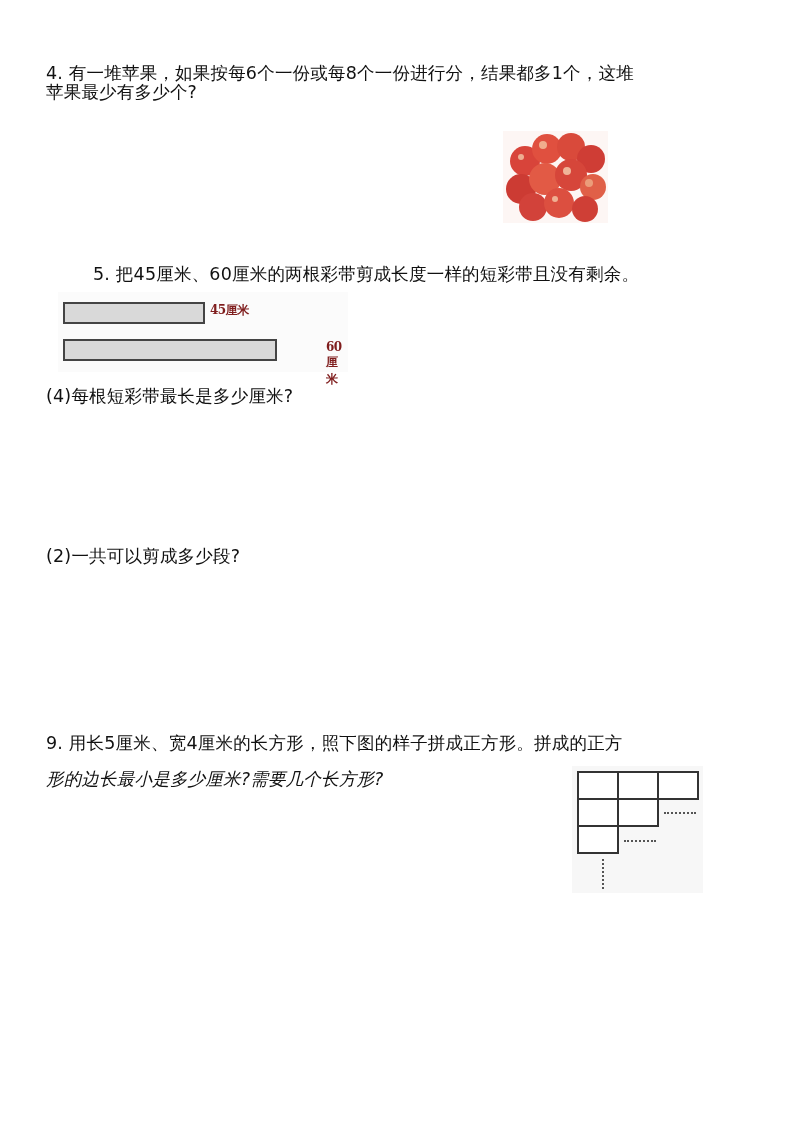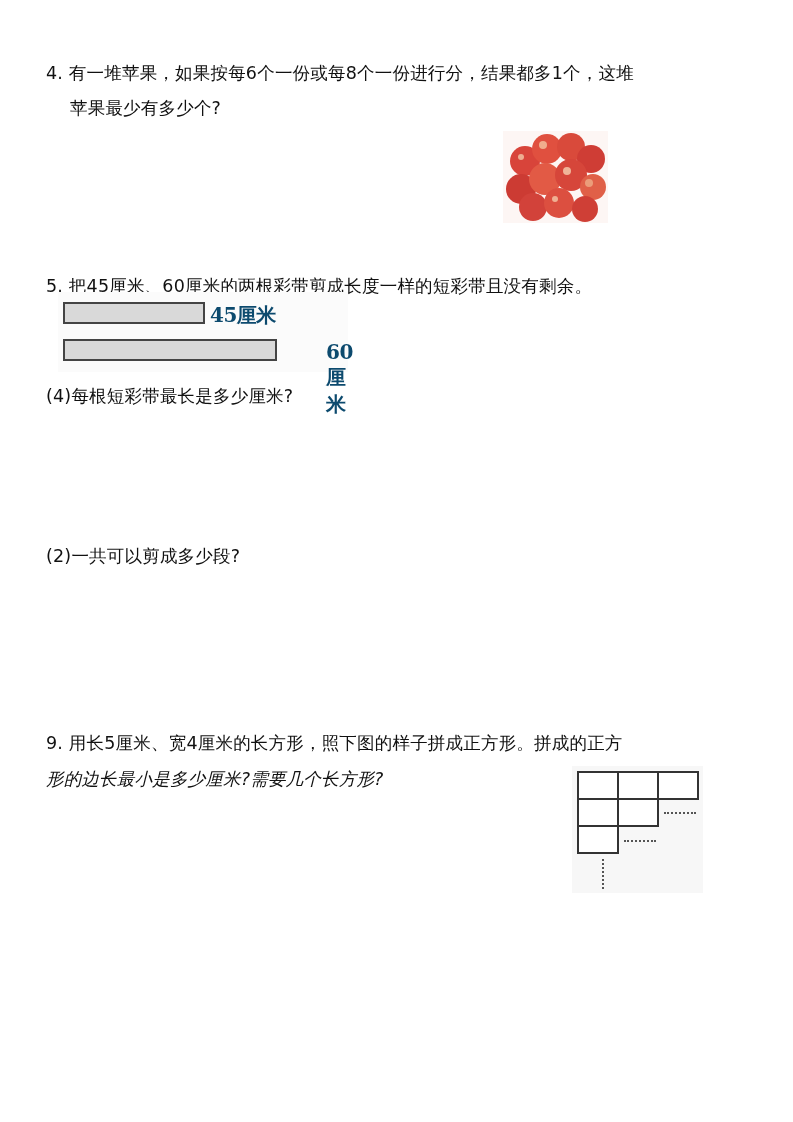--- a/index.html
+++ b/index.html
@@ -3,31 +3,31 @@
 <meta charset="utf-8">
 <style>
   html, body { margin: 0; padding: 0; background: #ffffff; }
   body { width: 793px; height: 1122px; position: relative; overflow: hidden;
          font-family: "DejaVu Sans", "Liberation Sans", sans-serif; color: #111; }
   .line { position: absolute; left: 46px; font-size: 17.5px; line-height: 24px; white-space: nowrap; letter-spacing: 0.2px; }
   .apple-img { position: absolute; left: 503px; top: 131px; width: 105px; height: 92px; }
   .ribbon-fig { position: absolute; left: 58px; top: 292px; width: 290px; height: 80px; background: #fbfbfb; }
   .ribbon { position: absolute; left: 5px; height: 22px; border: 2px solid #444; background: #d9d9d9;
             box-sizing: border-box; }
-  .ribbon-label { position: absolute; font-family: "DejaVu Serif", serif; font-weight: bold; font-size: 20px; color: #0c4a6e; letter-spacing: -0.5px; }
+  .ribbon-label { position: absolute; font-family: "DejaVu Serif", serif; font-weight: bold; font-size: 12px; color: #7f1d1d; letter-spacing: -0.5px; }
   .tile-fig { position: absolute; left: 572px; top: 766px; width: 131px; height: 127px; background: #f7f7f7; }
   .tile { position: absolute; border: 2px solid #333; box-sizing: border-box; background: #fff; }
   .dots-h { position: absolute; height: 0; border-top: 2px dotted #555; }
   .dots-v { position: absolute; width: 0; border-left: 2px dotted #555; }
 </style>
 </head>
 <body>
 
 <div class="line" style="top:61px;">4. 有一堆苹果，如果按每6个一份或每8个一份进行分，结果都多1个，这堆</div>
-<div class="line" style="top:96px;margin-left:24px;">苹果最少有多少个?</div>
+<div class="line" style="top:80px;">苹果最少有多少个?</div>
 
 <div class="apple-img">
   <svg width="105" height="92" viewBox="0 0 105 92">
     <rect x="0" y="0" width="105" height="92" fill="#fdf6f4"></rect>
     <g>
       <circle cx="22" cy="30" r="15" fill="#d8443a"></circle>
       <circle cx="44" cy="18" r="15" fill="#e0503f"></circle>
       <circle cx="68" cy="16" r="14" fill="#d94a3b"></circle>
       <circle cx="88" cy="28" r="14" fill="#cf3d35"></circle>
       <circle cx="18" cy="58" r="15" fill="#cc3b33"></circle>
@@ -39,21 +39,21 @@
       <circle cx="82" cy="78" r="13" fill="#cf3f36"></circle>
       <circle cx="40" cy="14" r="4" fill="#f4c4a0" opacity="0.8"></circle>
       <circle cx="64" cy="40" r="4" fill="#f6d0b0" opacity="0.8"></circle>
       <circle cx="86" cy="52" r="4" fill="#f0b890" opacity="0.7"></circle>
       <circle cx="18" cy="26" r="3" fill="#f4c8a8" opacity="0.8"></circle>
       <circle cx="52" cy="68" r="3" fill="#f4c8a8" opacity="0.8"></circle>
     </g>
   </svg>
 </div>
 
-<div class="line" style="top:274px;">5. 把45厘米、60厘米的两根彩带剪成长度一样的短彩带且没有剩余。</div>
+<div class="line" style="top:262px;margin-left:47px;">5. 把45厘米、60厘米的两根彩带剪成长度一样的短彩带且没有剩余。</div>
 
 <div class="ribbon-fig">
   <div class="ribbon" style="top:10px; width:142px;"></div>
   <div class="ribbon-label" style="left:152px; top:10px;">45厘米</div>
   <div class="ribbon" style="top:47px; width:214px;"></div>
   <div class="ribbon-label" style="left:224px; top:48px;margin-left:44px;">60厘米</div>
 </div>
 
 <div class="line" style="top:384px;">(4)每根短彩带最长是多少厘米?</div>
 <div class="line" style="top:544px;">(2)一共可以剪成多少段?</div>

